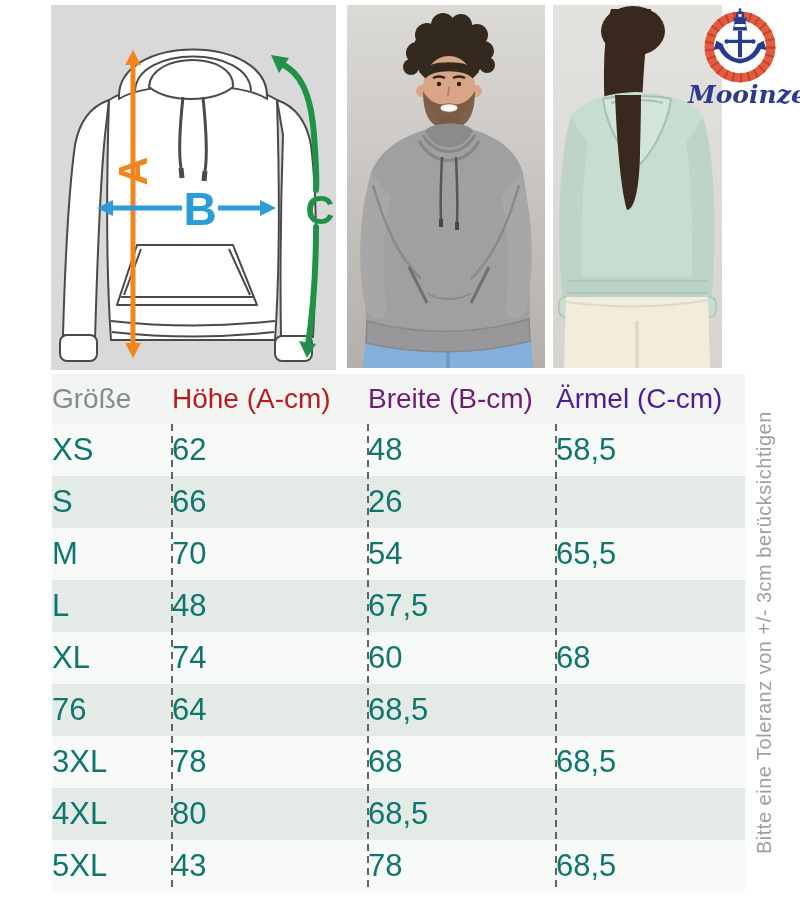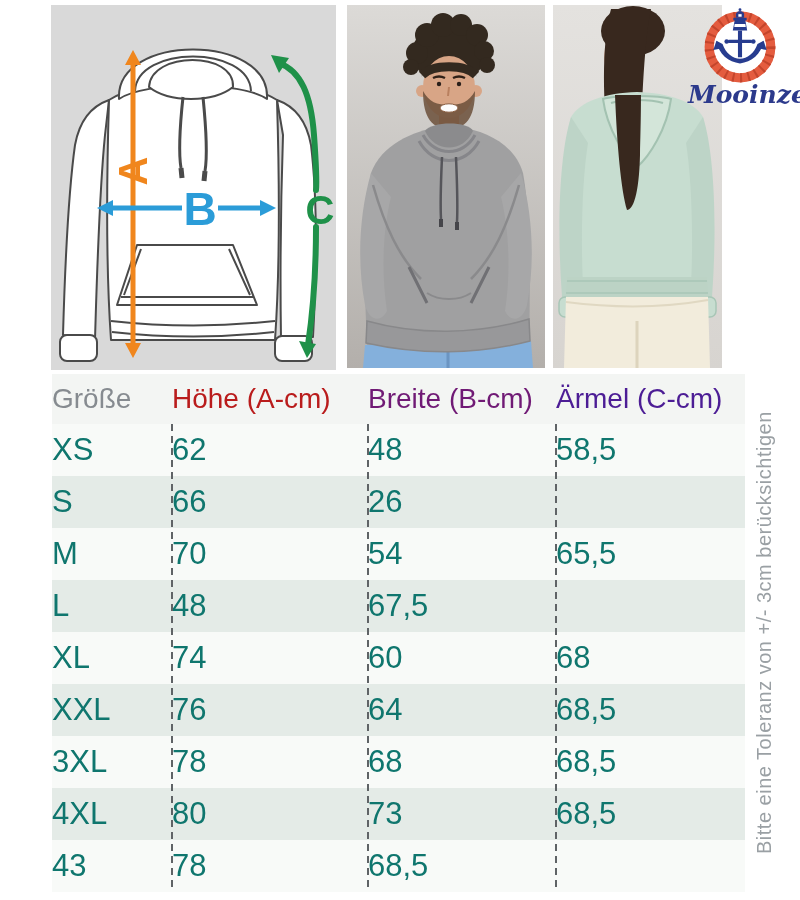--- a/index.html
+++ b/index.html
@@ -241,38 +241,37 @@
         <div>48</div>
         <div>67,5</div>
       </div>
       <div class="trow">
         <div>XL</div>
         <div>74</div>
         <div>60</div>
         <div>68</div>
       </div>
       <div class="trow">
-        <div>XXL</div>
         <div>76</div>
         <div>64</div>
         <div>68,5</div>
       </div>
       <div class="trow">
         <div>3XL</div>
         <div>78</div>
         <div>68</div>
         <div>68,5</div>
       </div>
       <div class="trow">
         <div>4XL</div>
         <div>80</div>
-        <div>73</div>
-        <div>68,5</div>
-      </div>
-      <div class="trow">
+        <div>68,5</div>
+      </div>
+      <div class="trow">
+        <div>5XL</div>
         <div>43</div>
         <div>78</div>
         <div>68,5</div>
       </div>
     </div>
     <div class="sep sep1"></div>
     <div class="sep sep2"></div>
     <div class="sep sep3"></div>
   </div>
 

